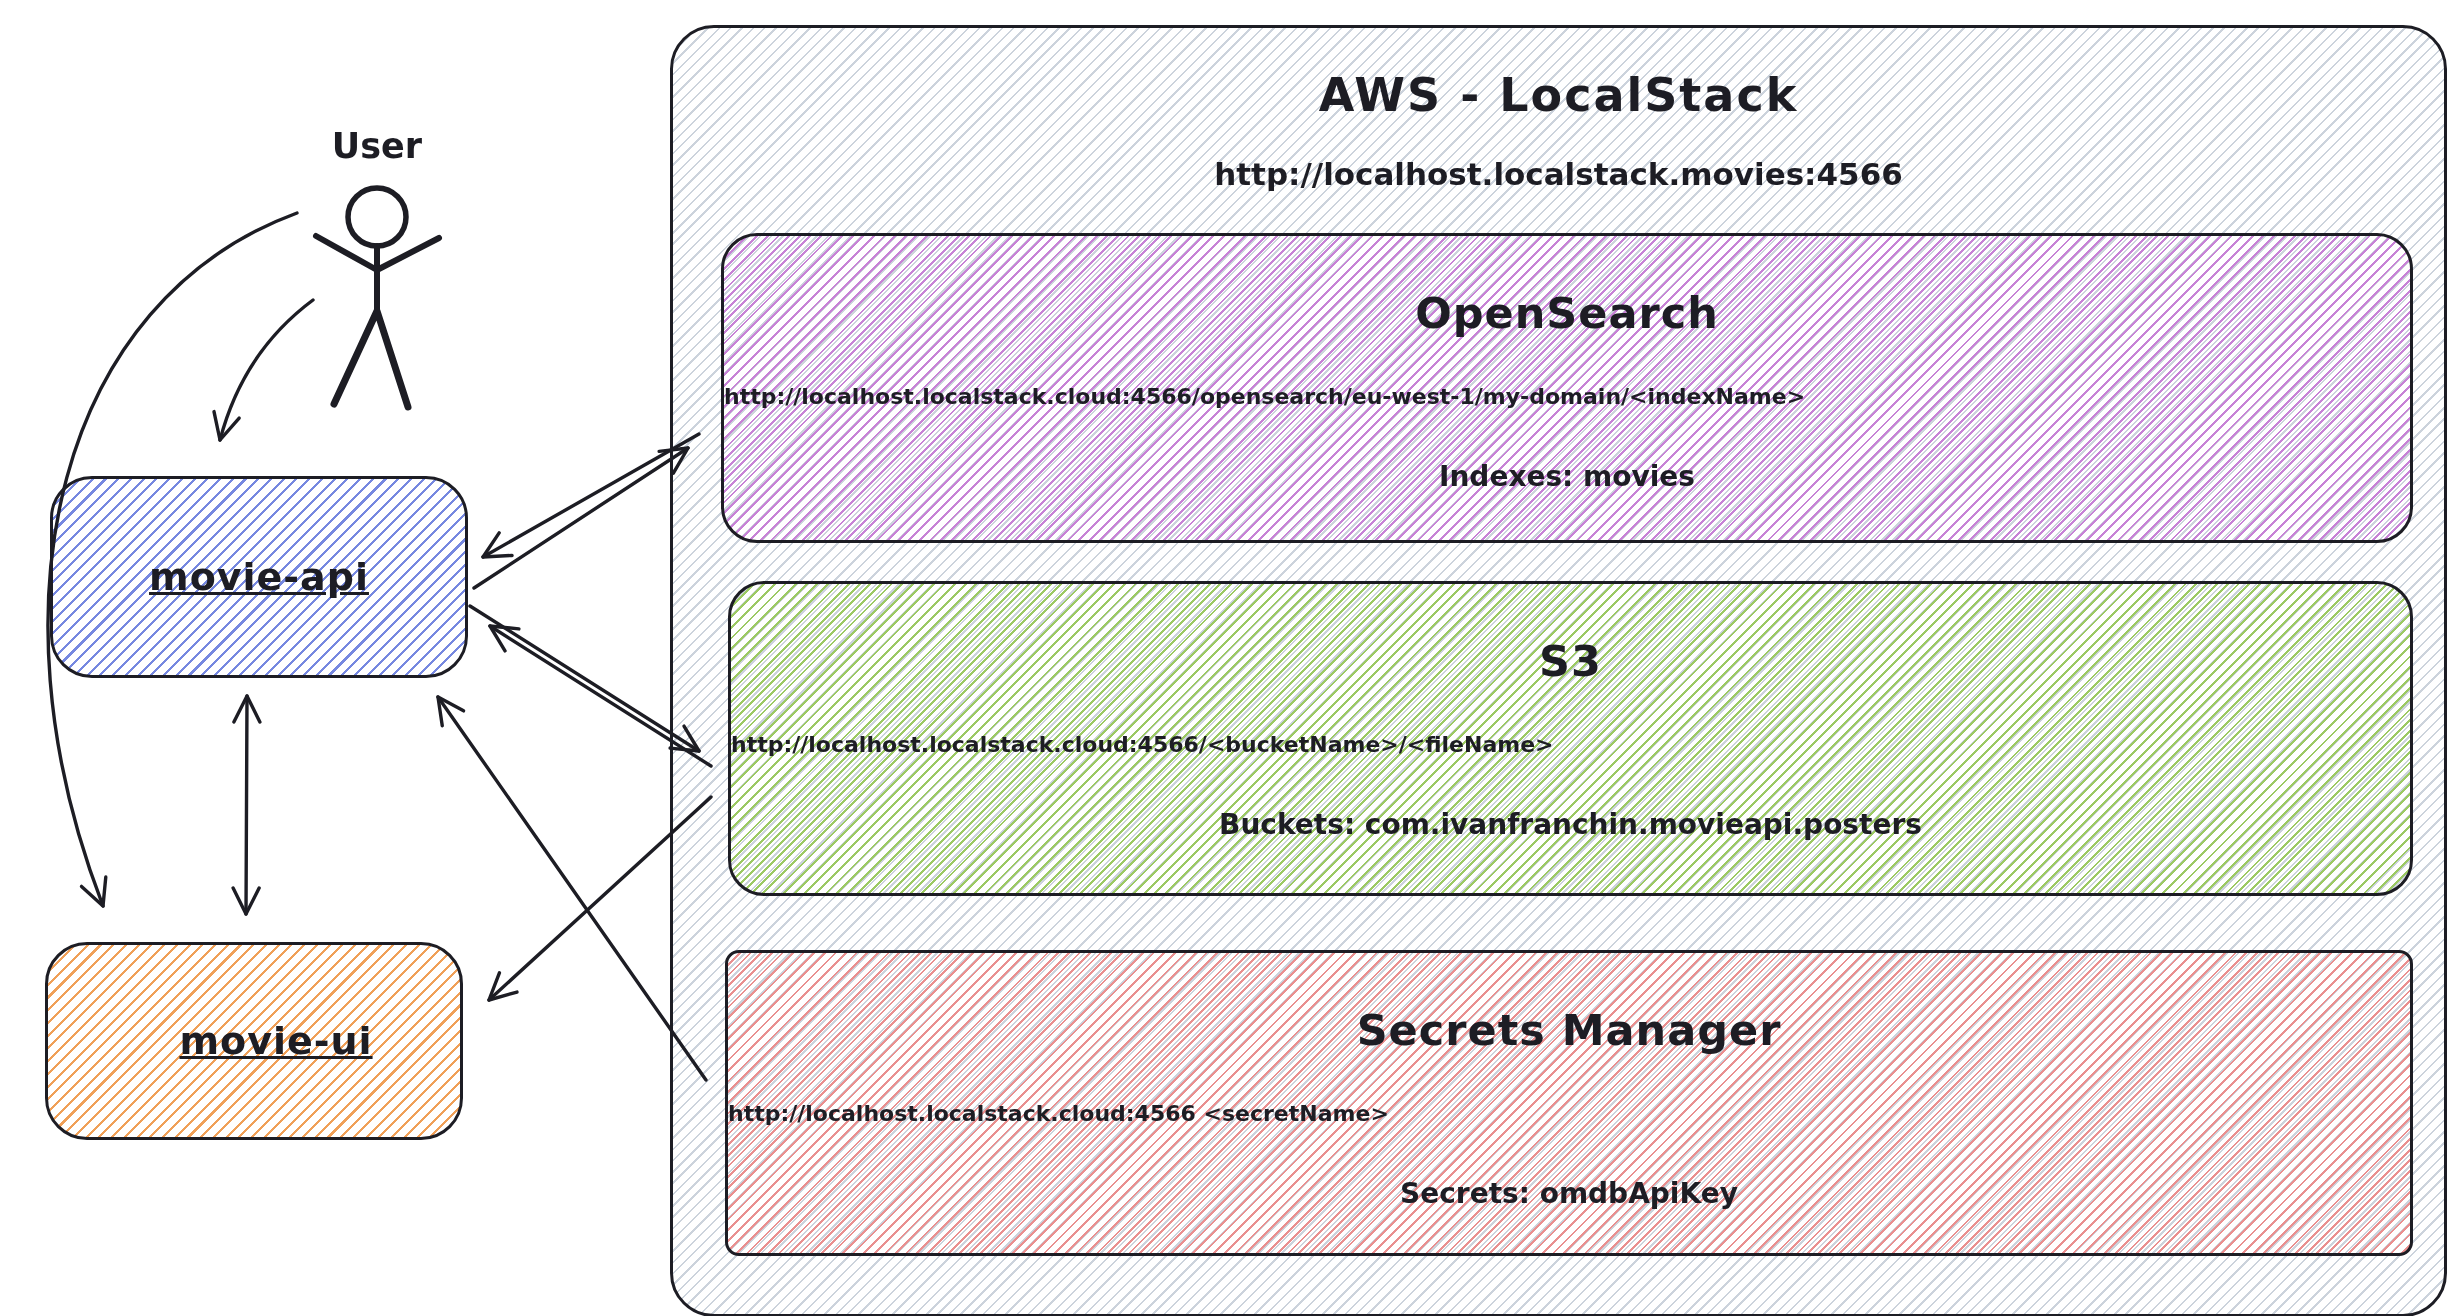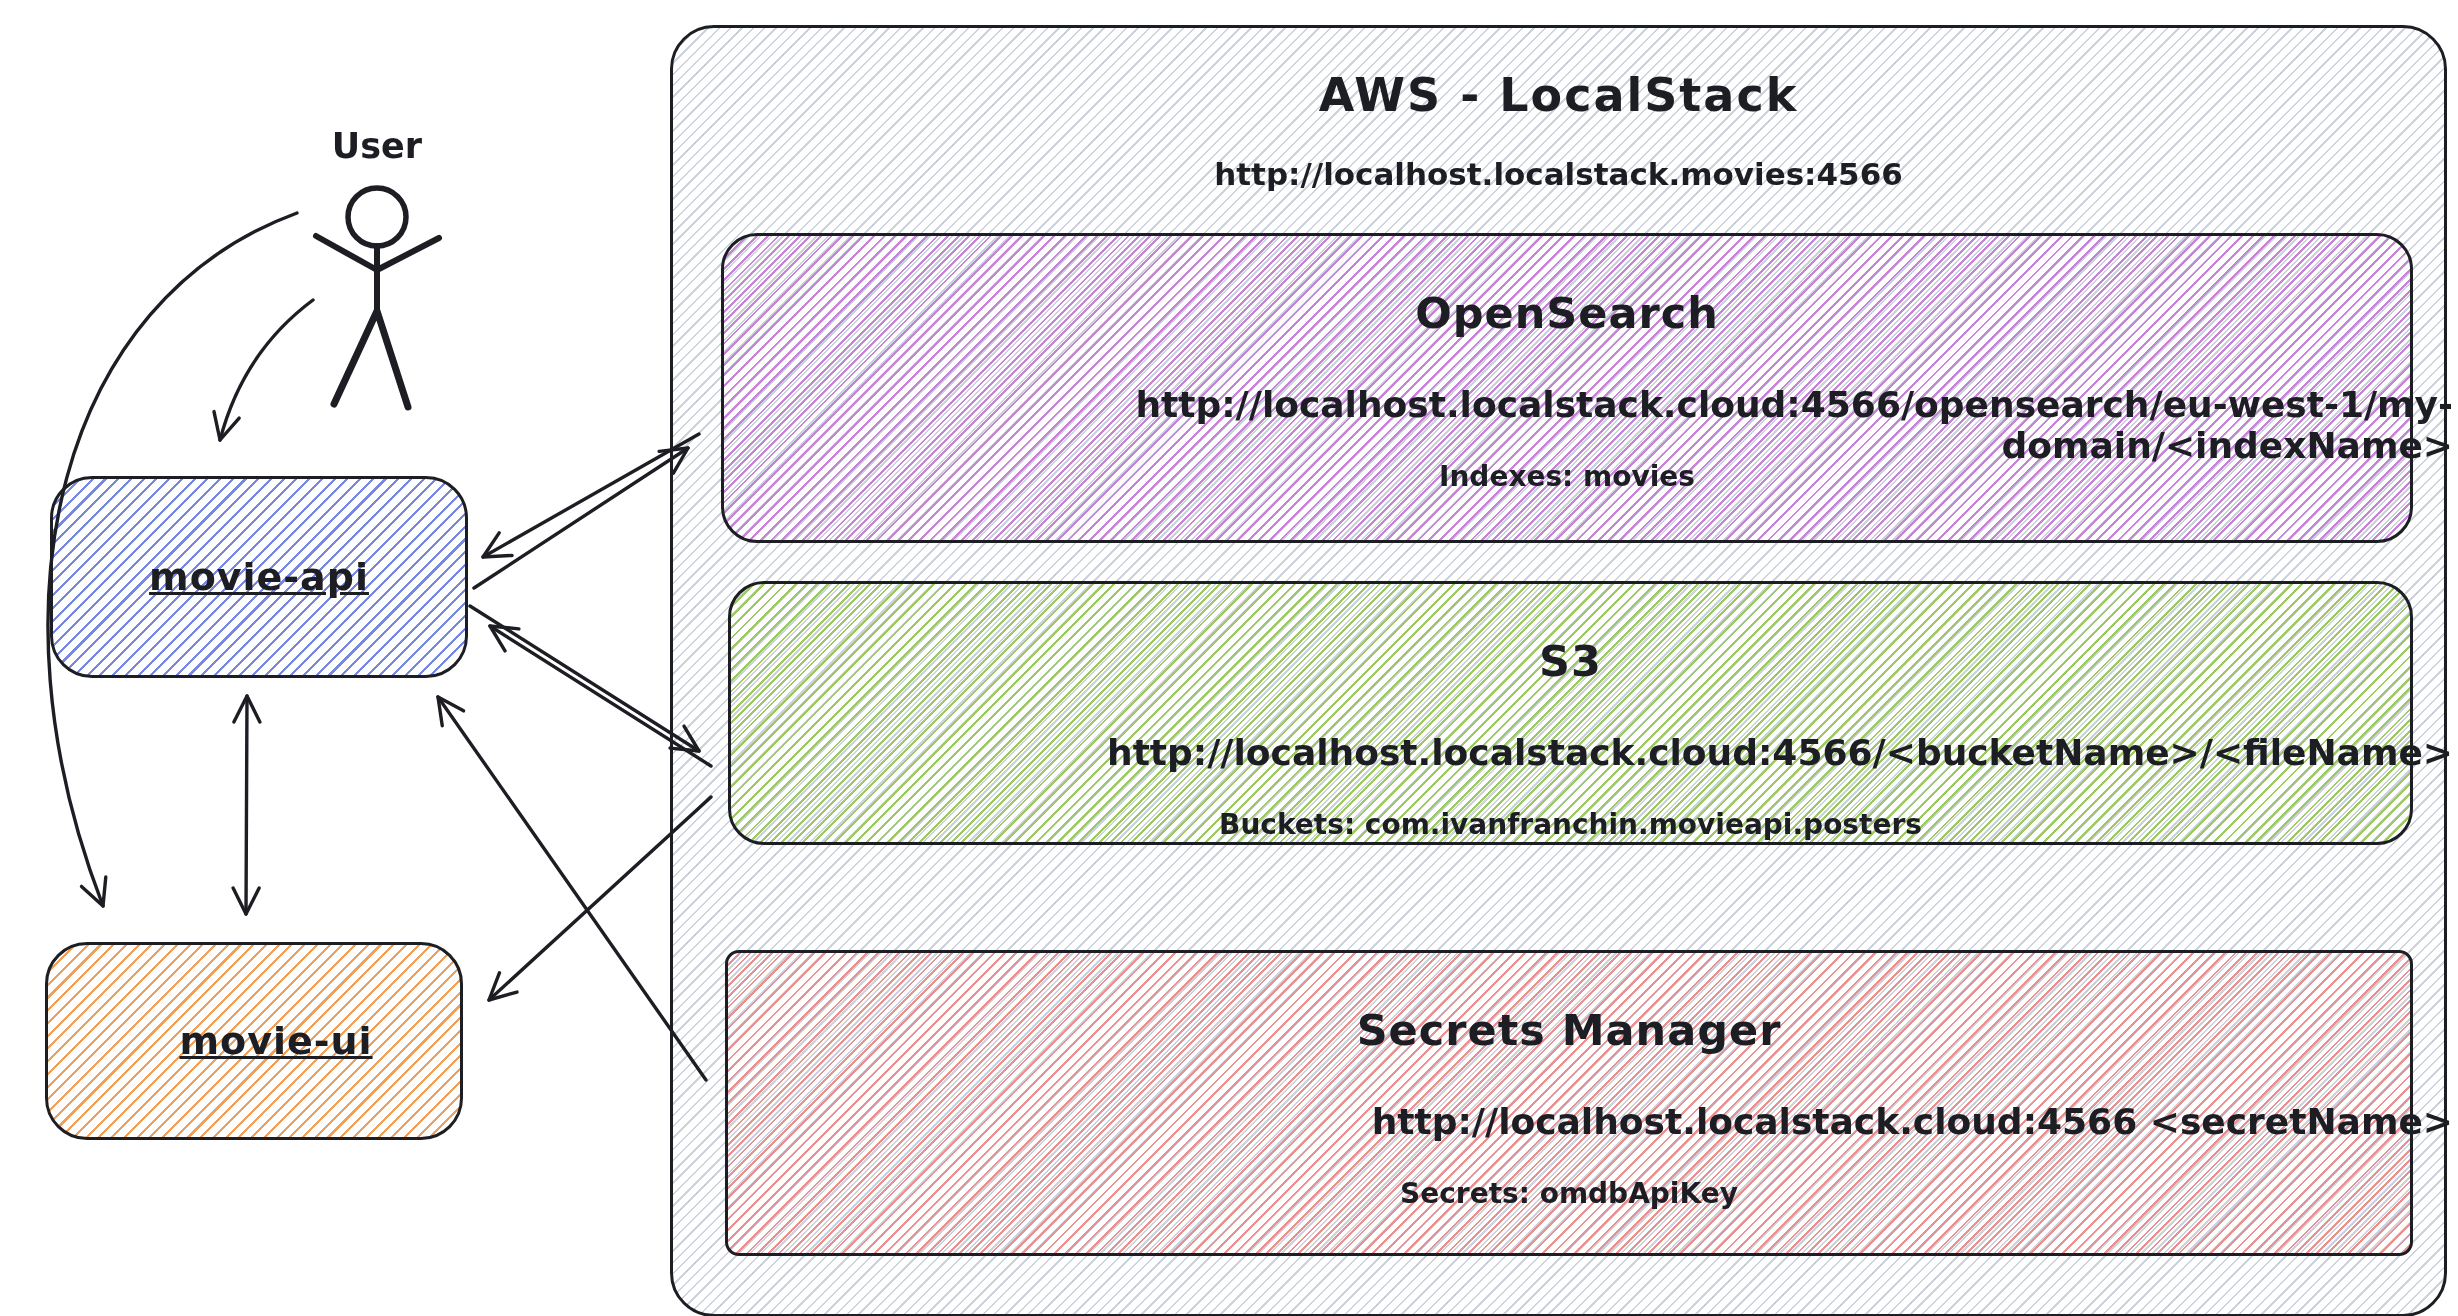--- a/index.html
+++ b/index.html
@@ -25,26 +25,26 @@
   .hatch-red{background-image:repeating-linear-gradient(135deg,var(--hatch-red) 0px,var(--hatch-red) 1.9px,transparent 1.9px,transparent 7.5px);}
 
   .aws-box{left:670px;top:10px;width:1777px;height:1292px;border-radius:44px;border-width:3.5px;}
   .aws-title{position:absolute;left:0;top:40px;width:100%;text-align:center;
     font-size:46px;font-weight:700;letter-spacing:2px;}
   .aws-url{position:absolute;left:0;top:128px;width:100%;text-align:center;
     font-size:31px;font-weight:600;}
 
   .service{position:absolute;border:3.5px solid var(--ink);border-radius:36px;box-sizing:border-box;}
   .svc-opensearch{left:48px;top:205px;width:1692px;height:310px;}
-  .svc-s3{left:55px;top:553px;width:1685px;height:264px;}
+  .svc-s3{left:55px;top:553px;width:1685px;height:315px;}
   .svc-secrets{left:52px;top:922px;width:1688px;height:306px;border-radius:14px;}
   .svc-name{position:absolute;left:0;top:52px;width:100%;text-align:center;
     font-size:43px;font-weight:700;letter-spacing:1px;}
-  .svc-url{position:absolute;left:0;top:148px;width:100%;text-align:right;
-    font-size:36px;font-weight:600;padding-left:43px;}
+  .svc-url{position:absolute;left:0;top:148px;width:100%;text-align:left;
+    font-size:22px;font-weight:600;}
   .svc-res{position:absolute;left:0;top:224px;width:100%;text-align:center;
     font-size:28px;font-weight:600;}
 
   .node{position:absolute;border:3.5px solid var(--ink);border-radius:42px;box-sizing:border-box;
     display:flex;align-items:center;justify-content:center;
     font-size:38px;font-weight:700;letter-spacing:1px;text-decoration:underline;}
   .node-movie-api{left:50px;top:476px;width:418px;height:202px;}
   .node-movie-ui{left:45px;top:942px;width:418px;height:198px;padding-left:44px;}
 
   .user-label{position:absolute;left:299px;top:126px;width:156px;text-align:center;

